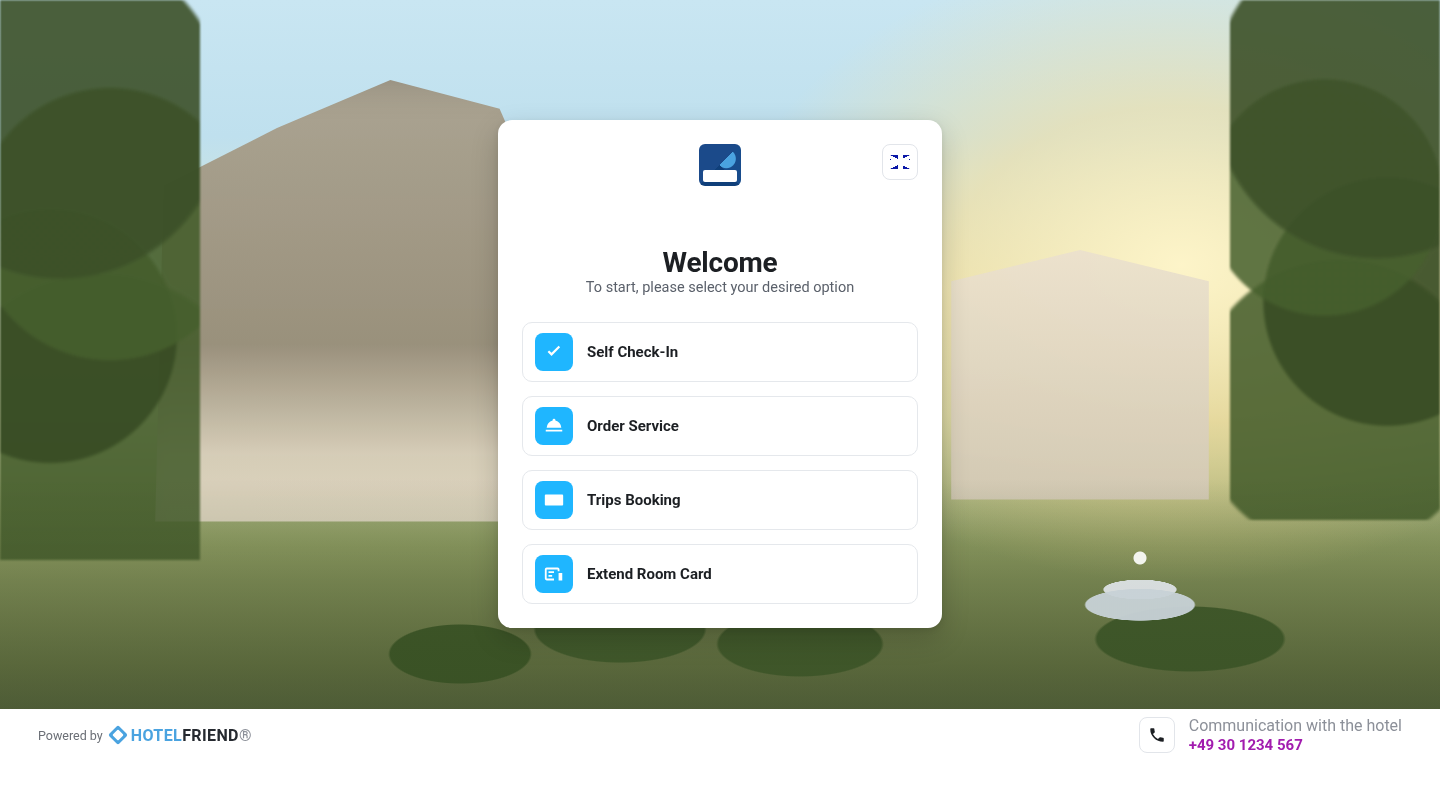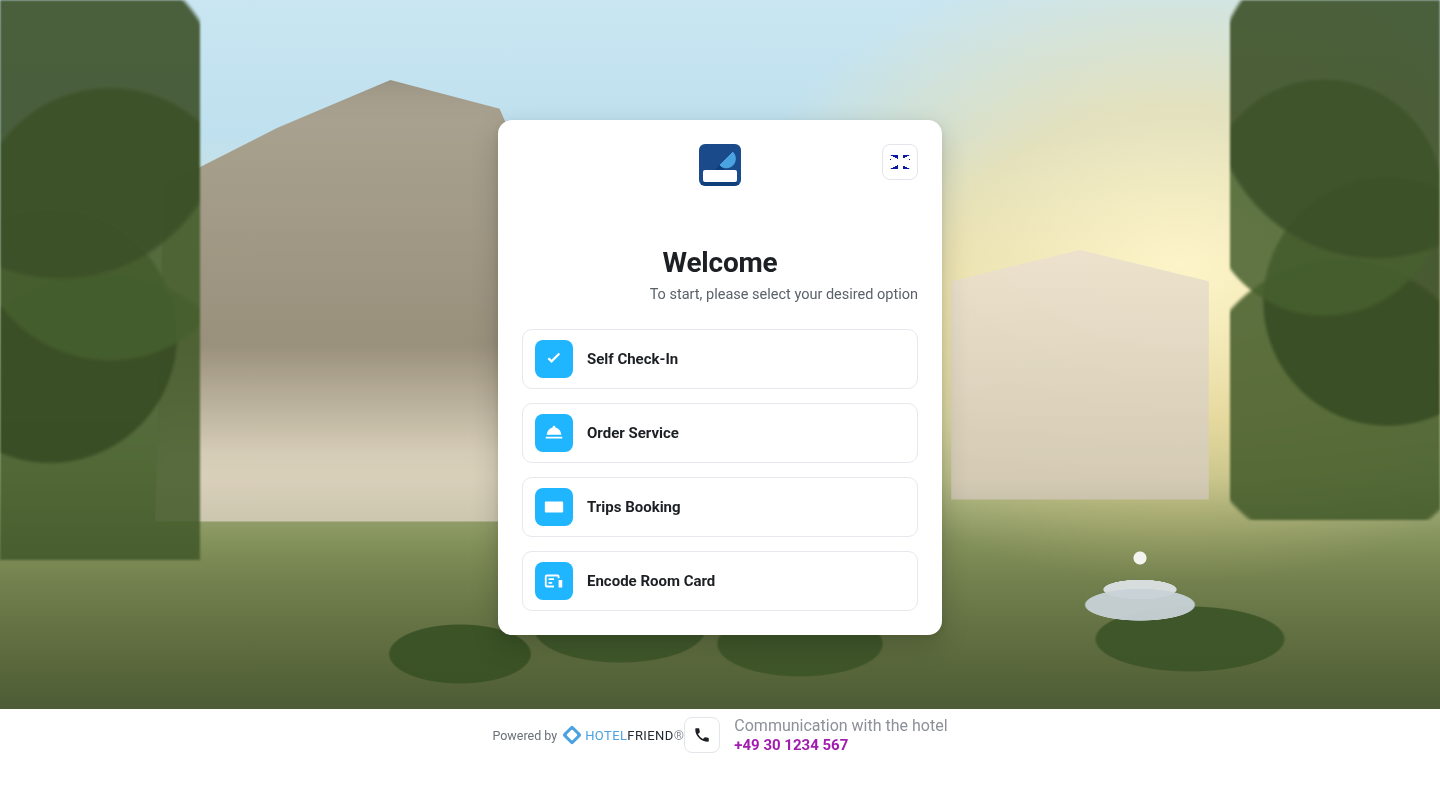--- a/index.html
+++ b/index.html
@@ -103,21 +103,21 @@
     inset:0;
     background:
       linear-gradient(#fff,#fff) center/100% 5px no-repeat,
       linear-gradient(#fff,#fff) center/5px 100% no-repeat,
       linear-gradient(#cf081f,#cf081f) center/100% 3px no-repeat,
       linear-gradient(#cf081f,#cf081f) center/3px 100% no-repeat;
   }
 
   .welcome{ text-align:center; margin-top:54px; }
   .welcome h1{ font-size:28px; font-weight:700; color:#1c1f23; letter-spacing:-0.2px; }
-  .welcome p{ margin-top:7px; font-size:14.5px; color:#5b616b;text-align:right; }
+  .welcome p{ font-size:14.5px; color:#5b616b; }
 
   .grid{
     margin-top:26px;
     display:grid; grid-template-columns:1fr; gap:14px;
   }
   .opt{
     display:flex; align-items:center; gap:14px;
     border:1px solid #e5e8ec; border-radius:10px;
     padding:10px 12px; background:#fff; cursor:pointer;
   }
@@ -125,25 +125,25 @@
   .opt .ico{
     width:38px; height:38px; border-radius:8px; background:#1fb6ff;
     display:flex; align-items:center; justify-content:center; flex:0 0 38px;
   }
   .opt .ico svg{ width:22px; height:22px; fill:#fff; }
   .opt .lbl{ font-size:15px; font-weight:700; color:#1c1f23; }
 
   .footer{
     position:absolute; left:0; right:0; bottom:0; height:51px;
     background:#fff; border-top:1px solid rgba(0,0,0,0); 
-    display:flex; align-items:center; justify-content:center;
+    display:flex; align-items:center; justify-content:space-between;
     padding:0 38px;
   }
   .powered{ display:flex; align-items:center; gap:8px; color:#6b6f76; font-size:12.5px; }
-  .hf-logo{ display:flex; align-items:center; gap:6px; color:#4aa3e0; font-weight:400; font-size:13px; letter-spacing:0.4px; }
+  .hf-logo{ display:flex; align-items:center; gap:6px; color:#4aa3e0; font-weight:700; font-size:16px; letter-spacing:0.4px; }
   .hf-cube{ width:14px; height:14px; background:#4aa3e0; transform:rotate(45deg); border-radius:2px; position:relative; }
   .hf-cube::after{ content:""; position:absolute; inset:3px; background:#fff; border-radius:1px; }
   .hf-text .b{ color:#262a30; }
 
   .contact{ display:flex; align-items:center; gap:14px; }
   .phone-ico{
     width:36px; height:36px; border:1px solid #e2e5ea; border-radius:8px;
     display:flex; align-items:center; justify-content:center; background:#fff;
   }
   .phone-ico svg{ width:18px; height:18px; fill:#1c1f23; }
@@ -204,21 +204,21 @@
         <span class="lbl">Trips Booking</span>
       </div>
 
 
       <div class="opt full">
         <span class="ico">
           <svg viewBox="0 0 24 24">
               <path d="M4 5h12a2 2 0 0 1 2 2v2h-2V7H4v10h8v2H4a2 2 0 0 1-2-2V7a2 2 0 0 1 2-2zm13 6h4v8h-4zM6 9h6v2H6zm0 4h4v2H6z"></path>
             </svg>
         </span>
-        <span class="lbl">Encode Room Card</span>
+        <span class="lbl">Extend Room Card</span>
       </div>
 
     </div>
   </div>
 
   <div class="footer">
     <div class="powered">
       <span>Powered by</span>
       <span class="hf-logo">
         <span class="hf-cube"></span>

